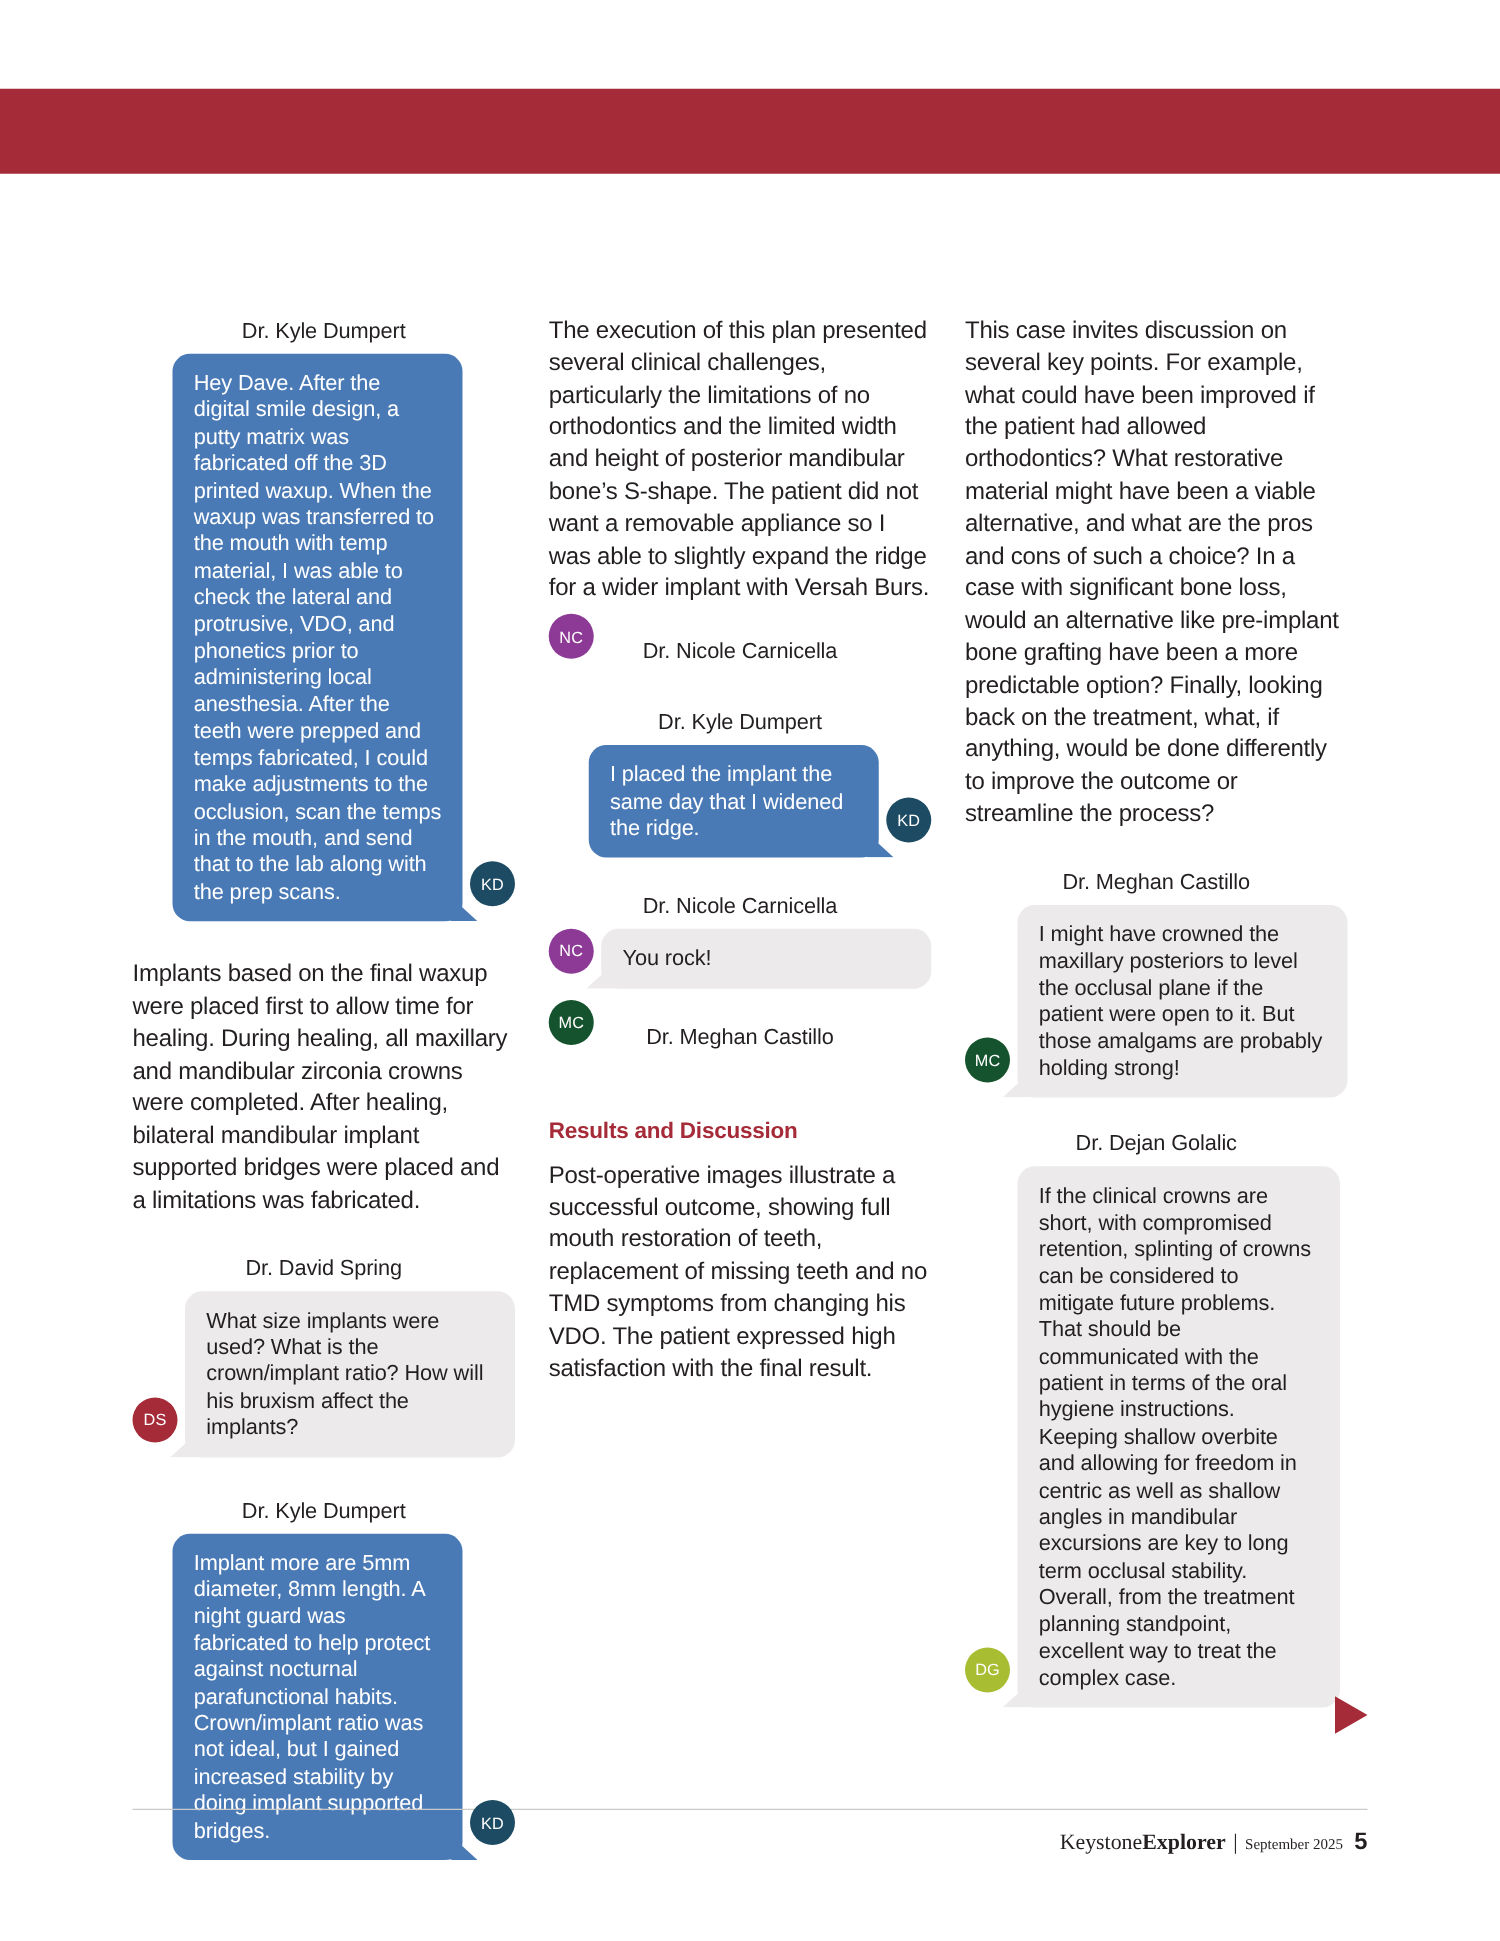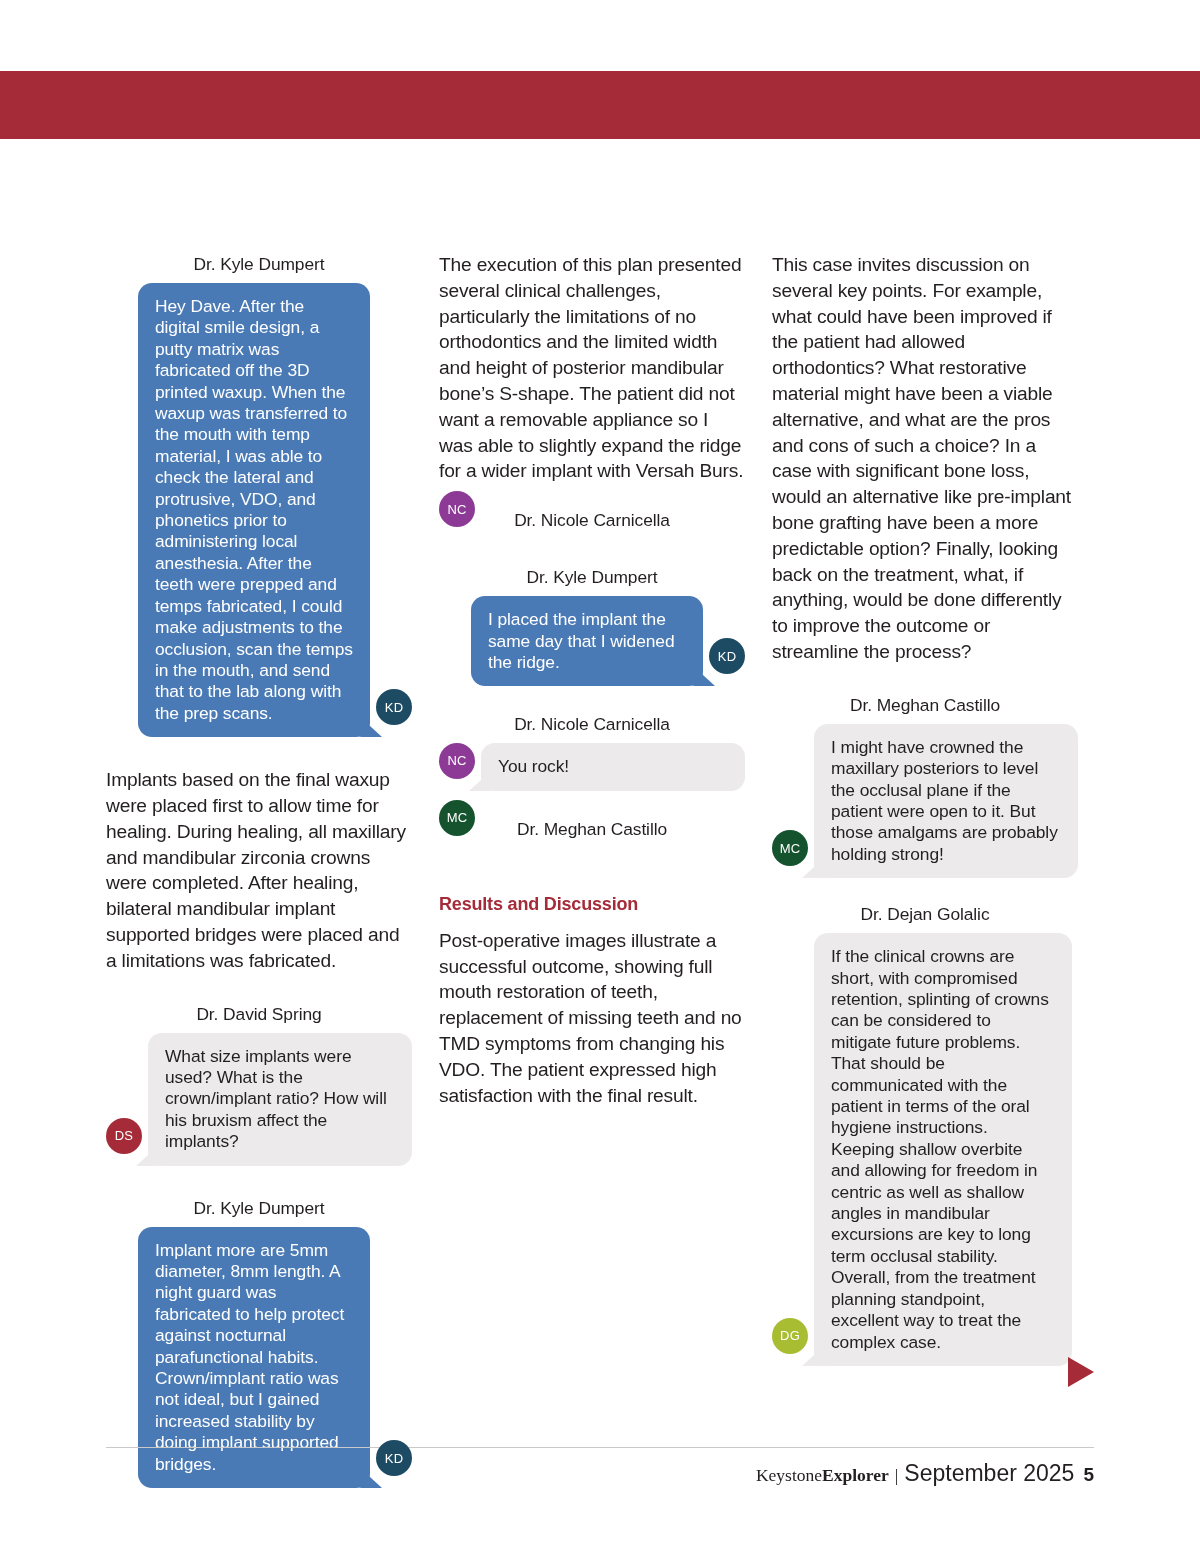--- a/index.html
+++ b/index.html
@@ -176,21 +176,21 @@
     top: 1461px;
     font-size: 17.5px;
     line-height: 24px;
     color: #231f20;
     white-space: nowrap;
     font-family: "Liberation Serif", serif;
   }
   .footer-text .kw { font-weight: normal; }
   .footer-text .ex { font-weight: bold; }
   .footer-text .sep { padding: 0 6px; }
-  .footer-text .date { font-family: Liberation Sans, sans-serif; font-size: 23px; }
+  .footer-text .date { font-family: Liberation Serif, serif; font-size: 12px; }
   .footer-text .pg { font-family: "Liberation Sans", sans-serif; font-weight: bold; font-size: 19px; padding-left: 9px; }
 </style>
 </head>
 <body>
 
 <div class="page">
 
   <div class="header-band"></div>
 
   <div class="columns">

